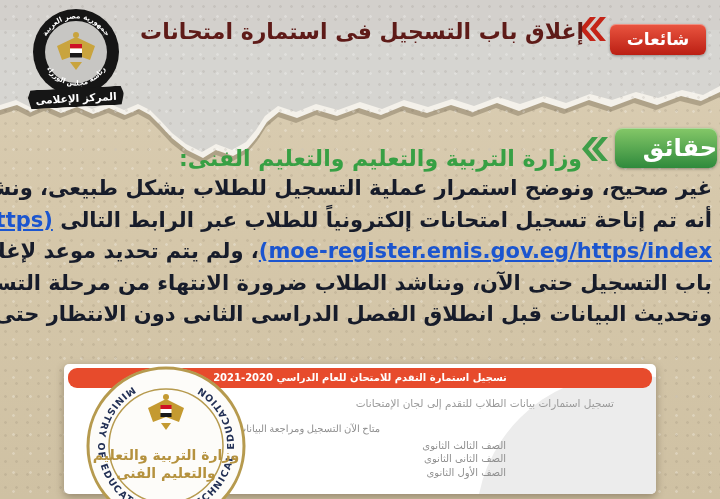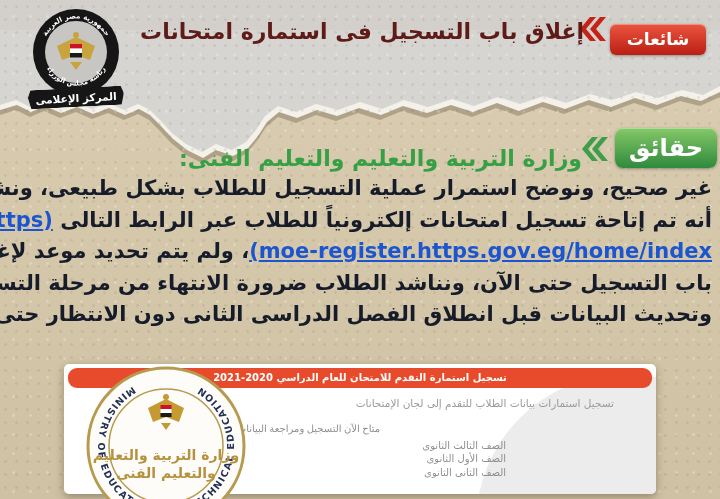--- a/index.html
+++ b/index.html
@@ -39,21 +39,21 @@
   .chev{position:absolute;width:28px;height:26px;}
   .chev-red{right:114px;top:16px;}
   .rumor-text{
     position:absolute;right:136px;top:16px;width:452px;
     direction:rtl;text-align:right;color:#5e1b18;font-weight:bold;
     font-size:22px;line-height:31px;white-space:nowrap;
   }
   
   .badge-green{
     right:3px;top:128px;width:102px;height:40px;line-height:40px;font-size:24px;
-    border-radius:8px;background:linear-gradient(180deg,#85c868 0%,#2f8a3c 100%);
+    border-radius:8px;background:linear-gradient(180deg,#85c868 0%,#2f8a3c 100%);text-align:right;
   }
   .chev-green{right:112px;top:136px;}
   .fact-title{
     position:absolute;right:138px;top:146px;direction:rtl;text-align:right;
     color:#37a044;font-weight:bold;font-size:22px;white-space:nowrap;
   }
   
   .statement{
     position:absolute;right:8px;left:6px;top:173px;
     direction:rtl;text-align:right;color:#171c2a;font-weight:bold;
@@ -143,35 +143,35 @@
   <div class="badge badge-green">حقائق</div>
   <svg class="chev chev-green" viewBox="0 0 28 26">
     <polygon points="12,1 2,13 12,25 18,25 8,13 18,1" fill="#3f9e49"></polygon>
     <polygon points="22,1 12,13 22,25 28,25 18,13 28,1" fill="#3f9e49"></polygon>
   </svg>
   <div class="fact-title">وزارة التربية والتعليم والتعليم الفنى:</div>
 
   <div class="statement">
     <div class="line">غير صحيح، ونوضح استمرار عملية التسجيل للطلاب بشكل طبيعى، ونشير إلى</div>
     <div class="line"><span>أنه تم إتاحة تسجيل امتحانات إلكترونياً للطلاب عبر الرابط التالى </span><span class="lnk">(https://</span></div>
-    <div class="line"><span class="lnk">moe-register.https.gov.eg/home/index)</span><span>، ولم يتم تحديد موعد لإغلاق</span></div>
+    <div class="line"><span class="lnk">moe-register.emis.gov.eg/https/index)</span><span>، ولم يتم تحديد موعد لإغلاق</span></div>
     <div class="line">باب التسجيل حتى الآن، ونناشد الطلاب ضرورة الانتهاء من مرحلة التسجيل</div>
     <div class="line">وتحديث البيانات قبل انطلاق الفصل الدراسى الثانى دون الانتظار حتى يتم</div>
     <div class="line last">تحديد موعد نهائى لغلق التسجيل.</div>
   </div>
 
   <div class="panel">
     <div class="deco-circle"></div>
     <div class="hdr">تسجيل استمارة التقدم للامتحان للعام الدراسي 2020-2021</div>
     <div class="sub">تسجيل استمارات بيانات الطلاب للتقدم إلى لجان الإمتحانات</div>
     <div class="grades">
       <div class="intro">متاح الآن التسجيل ومراجعة البيانات للصفوف التالية:</div>
       <div class="g">الصف الثالث الثانوى</div>
+      <div class="g">الصف الثانى الثانوى</div>
       <div class="g">الصف الأول الثانوى</div>
-      <div class="g">الصف الثانى الثانوى</div>
     </div>
   </div>
 
   <svg class="seal" viewBox="0 0 164 164">
     <circle cx="82" cy="82" r="79" fill="#fdfcf9"></circle>
     <circle cx="82" cy="82" r="78" fill="none" stroke="#b69a4e" stroke-width="3"></circle>
     <circle cx="82" cy="82" r="57" fill="none" stroke="#b69a4e" stroke-width="1.5"></circle>
     <defs>
       <path id="seal-arc" d="M 53.3,20.4 A 68,68 0 1 0 110.7,20.4"></path>
     </defs>

